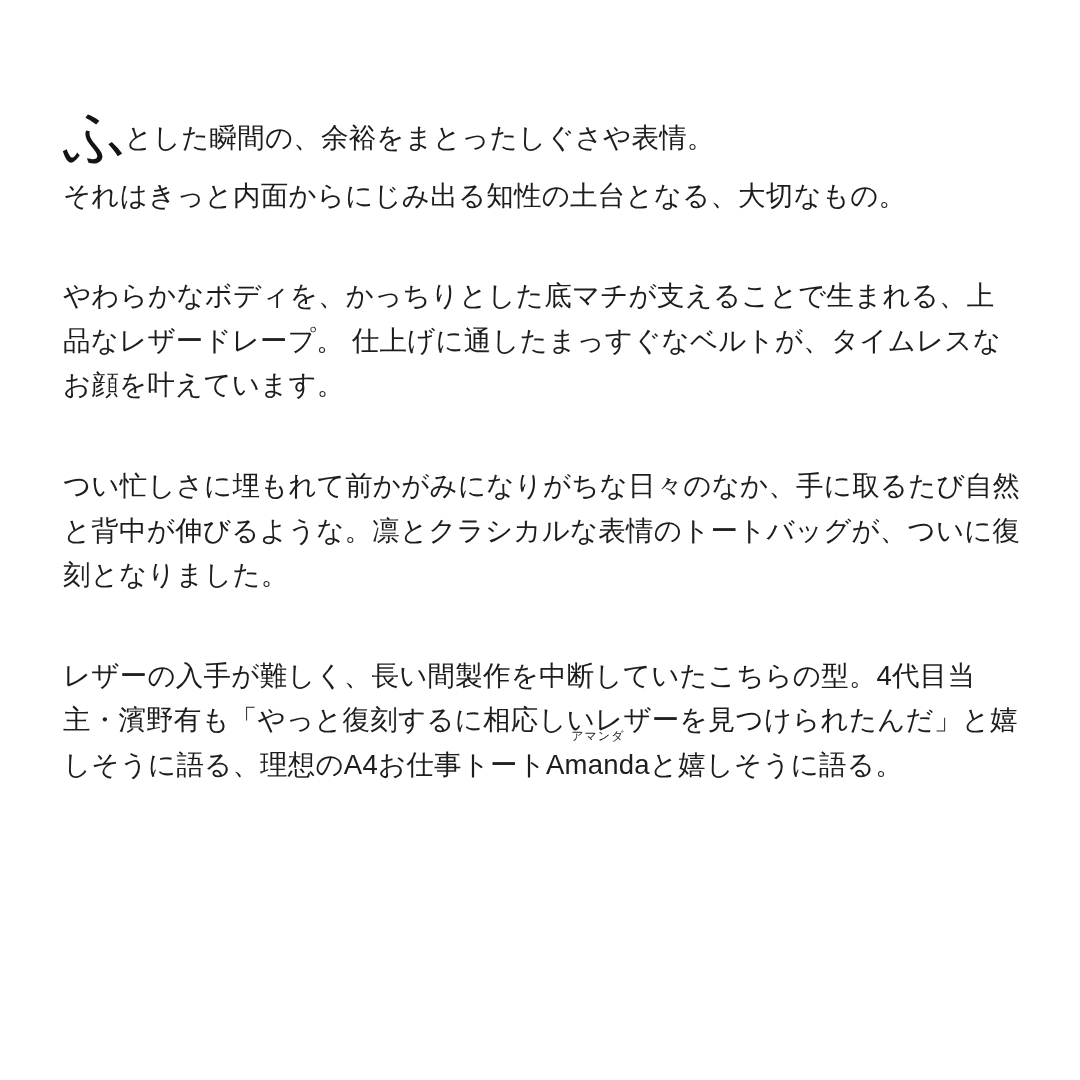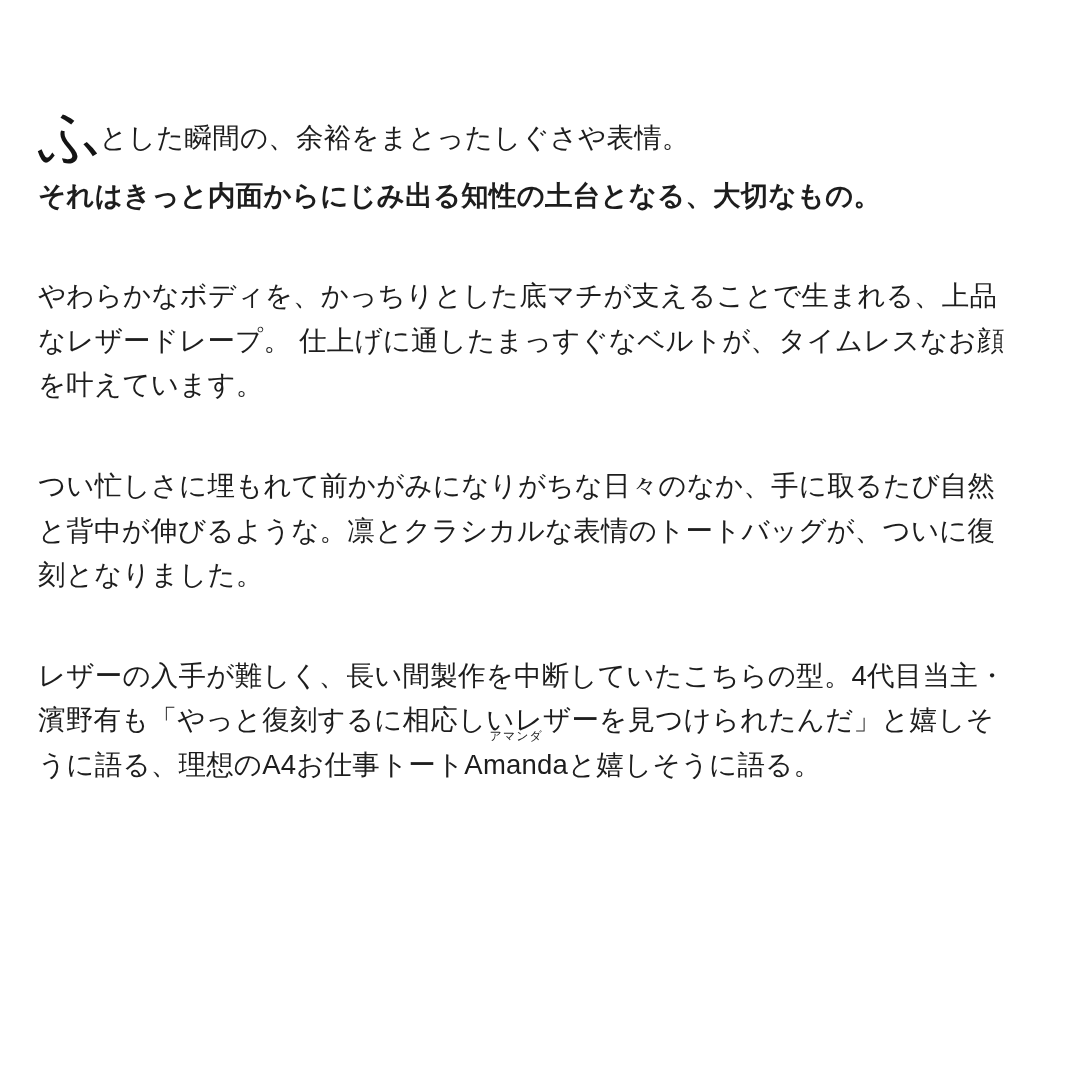--- a/index.html
+++ b/index.html
@@ -12,21 +12,21 @@
     background: #ffffff;
     font-family: "Liberation Sans", "DejaVu Sans", sans-serif;
     color: #1b1b1b;
     overflow: hidden;
   }
   .page {
     position: relative;
     width: 1080px;
     height: 803px;
     box-sizing: border-box;
-    padding: 108px 58px 0 38px;
+    padding: 108px 58px 0 63px;
   }
   .copy-block {
     display: block;
   }
   .para {
     margin: 0 0 56px 0;
     font-size: 27.5px;
     line-height: 1.62;
     letter-spacing: 0.2px;
     color: #1d1d1d;
@@ -47,21 +47,20 @@
     vertical-align: -10px;
     letter-spacing: -2px;
     color: #141414;
   }
   .lead-rest {
     font-size: 27.5px;
   }
   .second-line {
     display: block;
     margin-top: 10px;
-    font-weight: bold;
   }
   .ruby-wrap {
     display: inline;
     position: relative;
   }
   .ruby-host {
     position: relative;
     display: inline-block;
   }
   .ruby-text {

